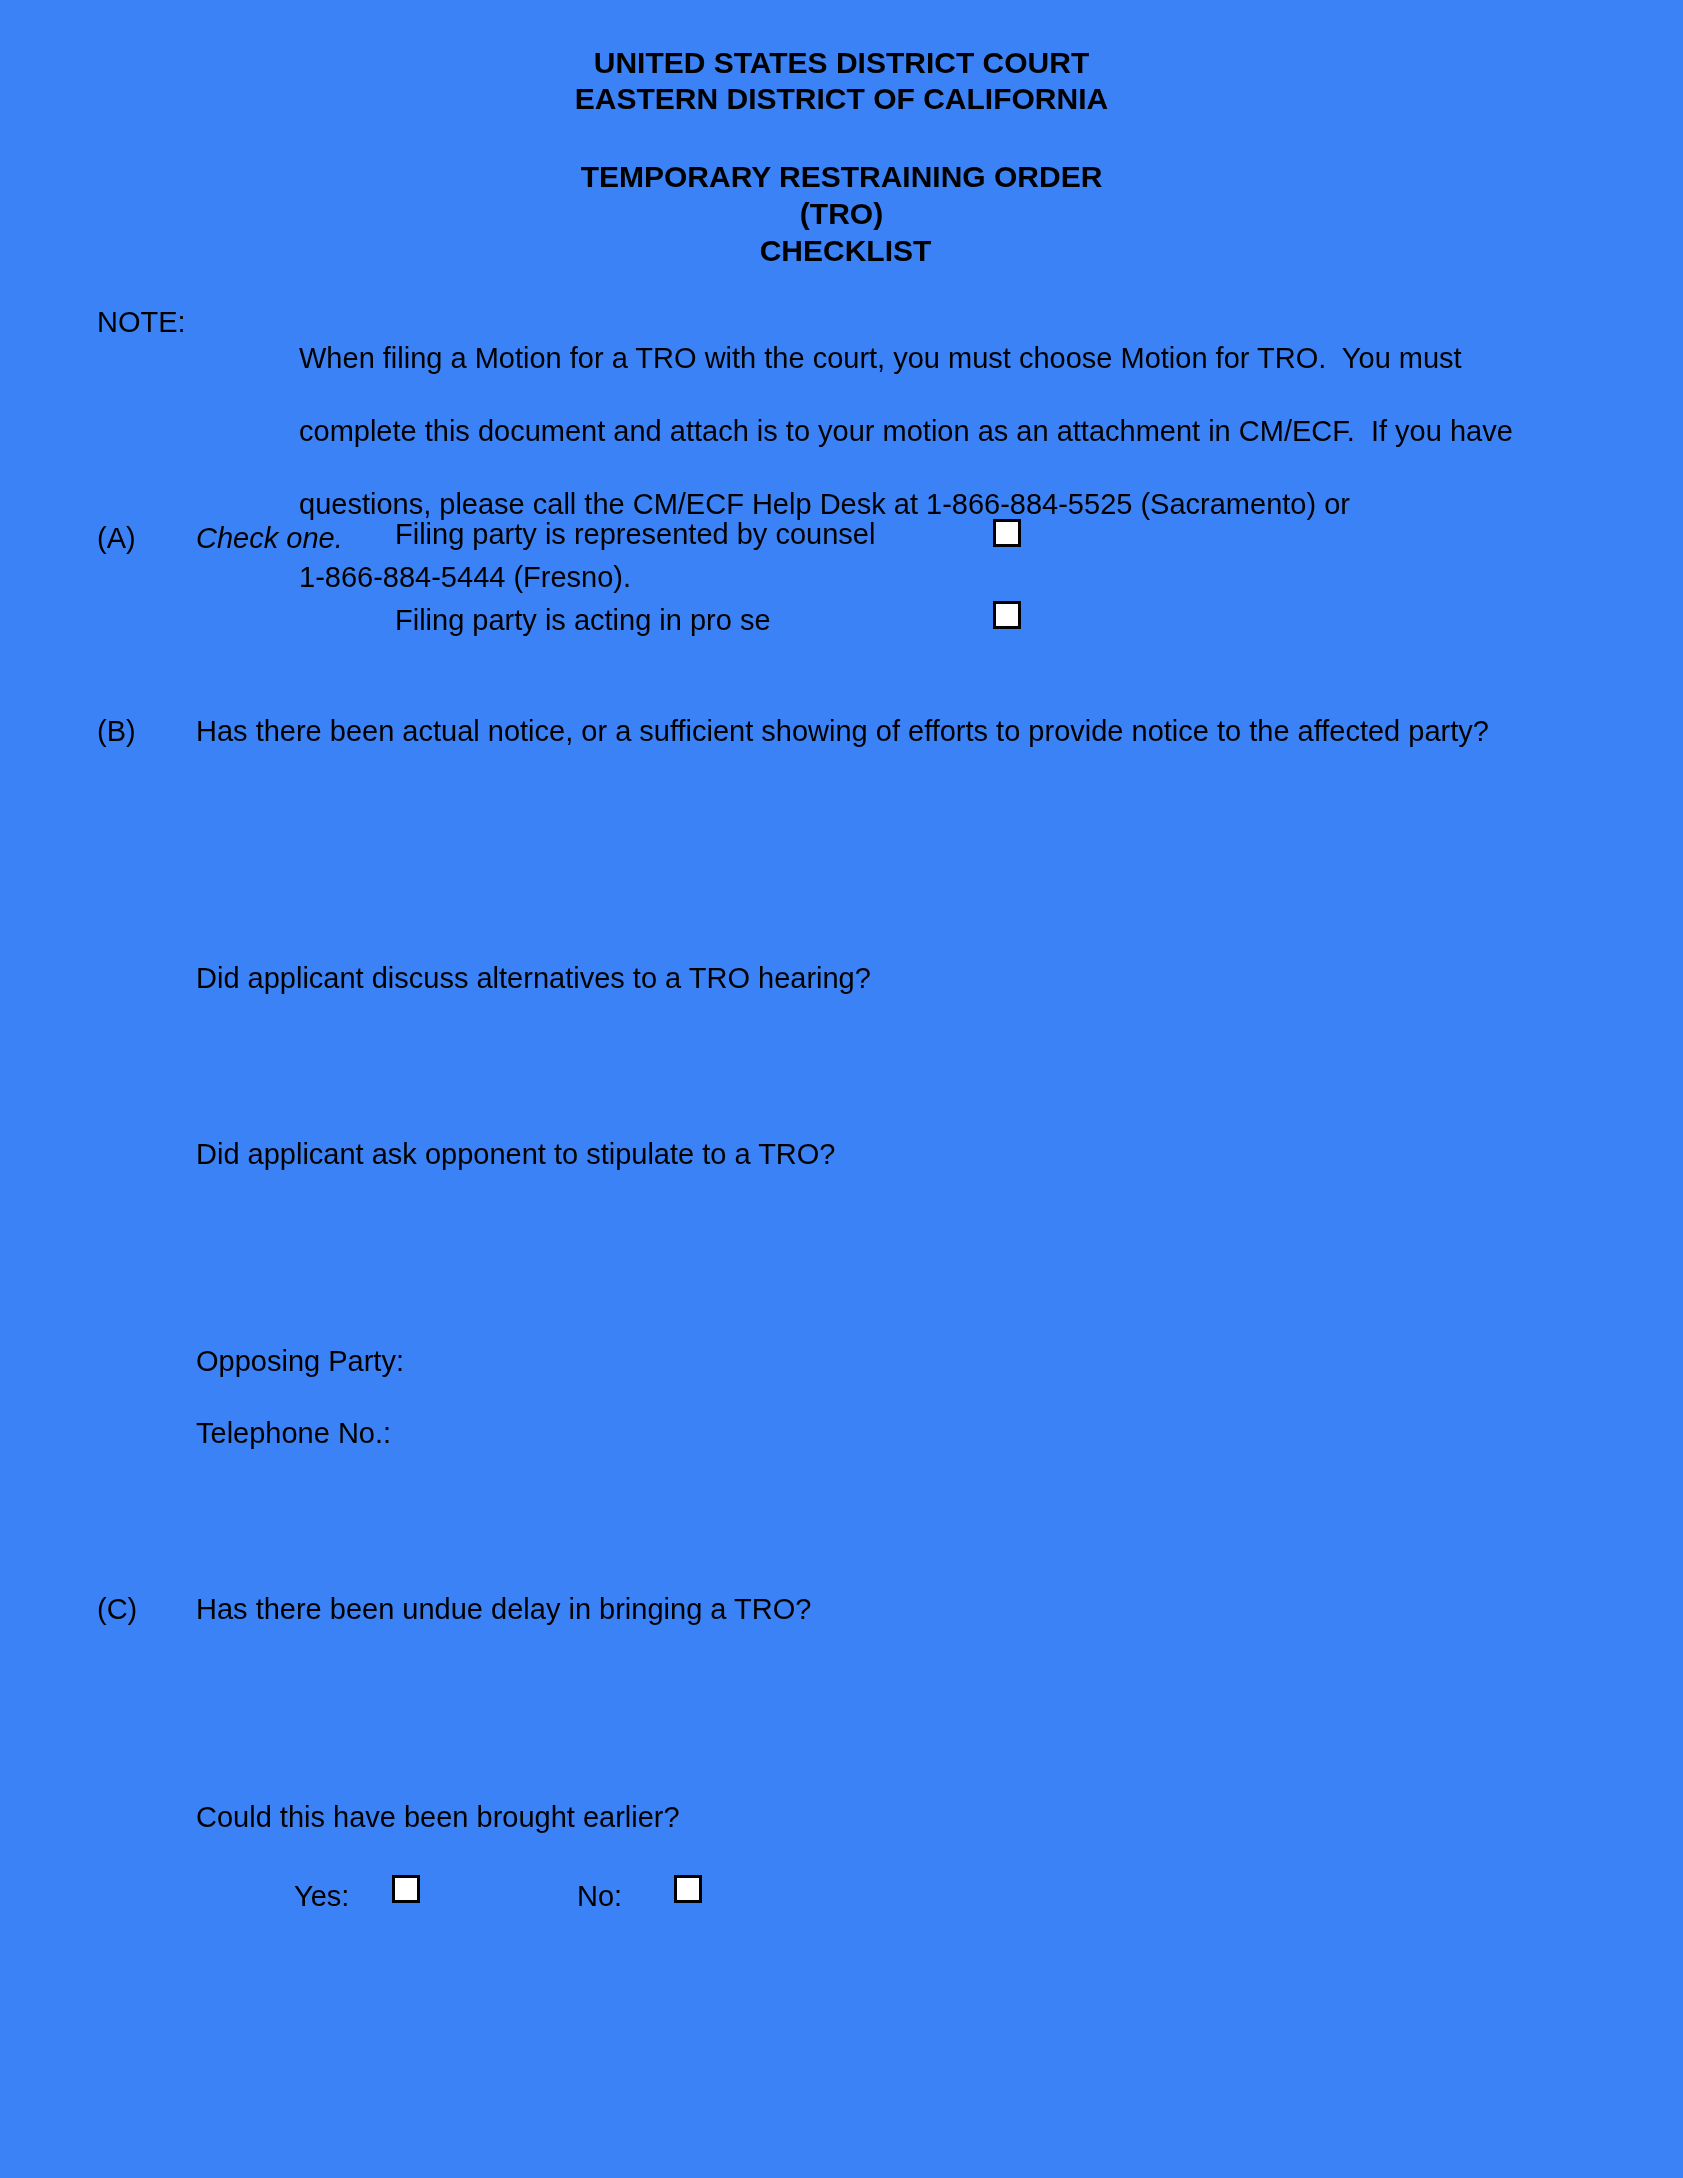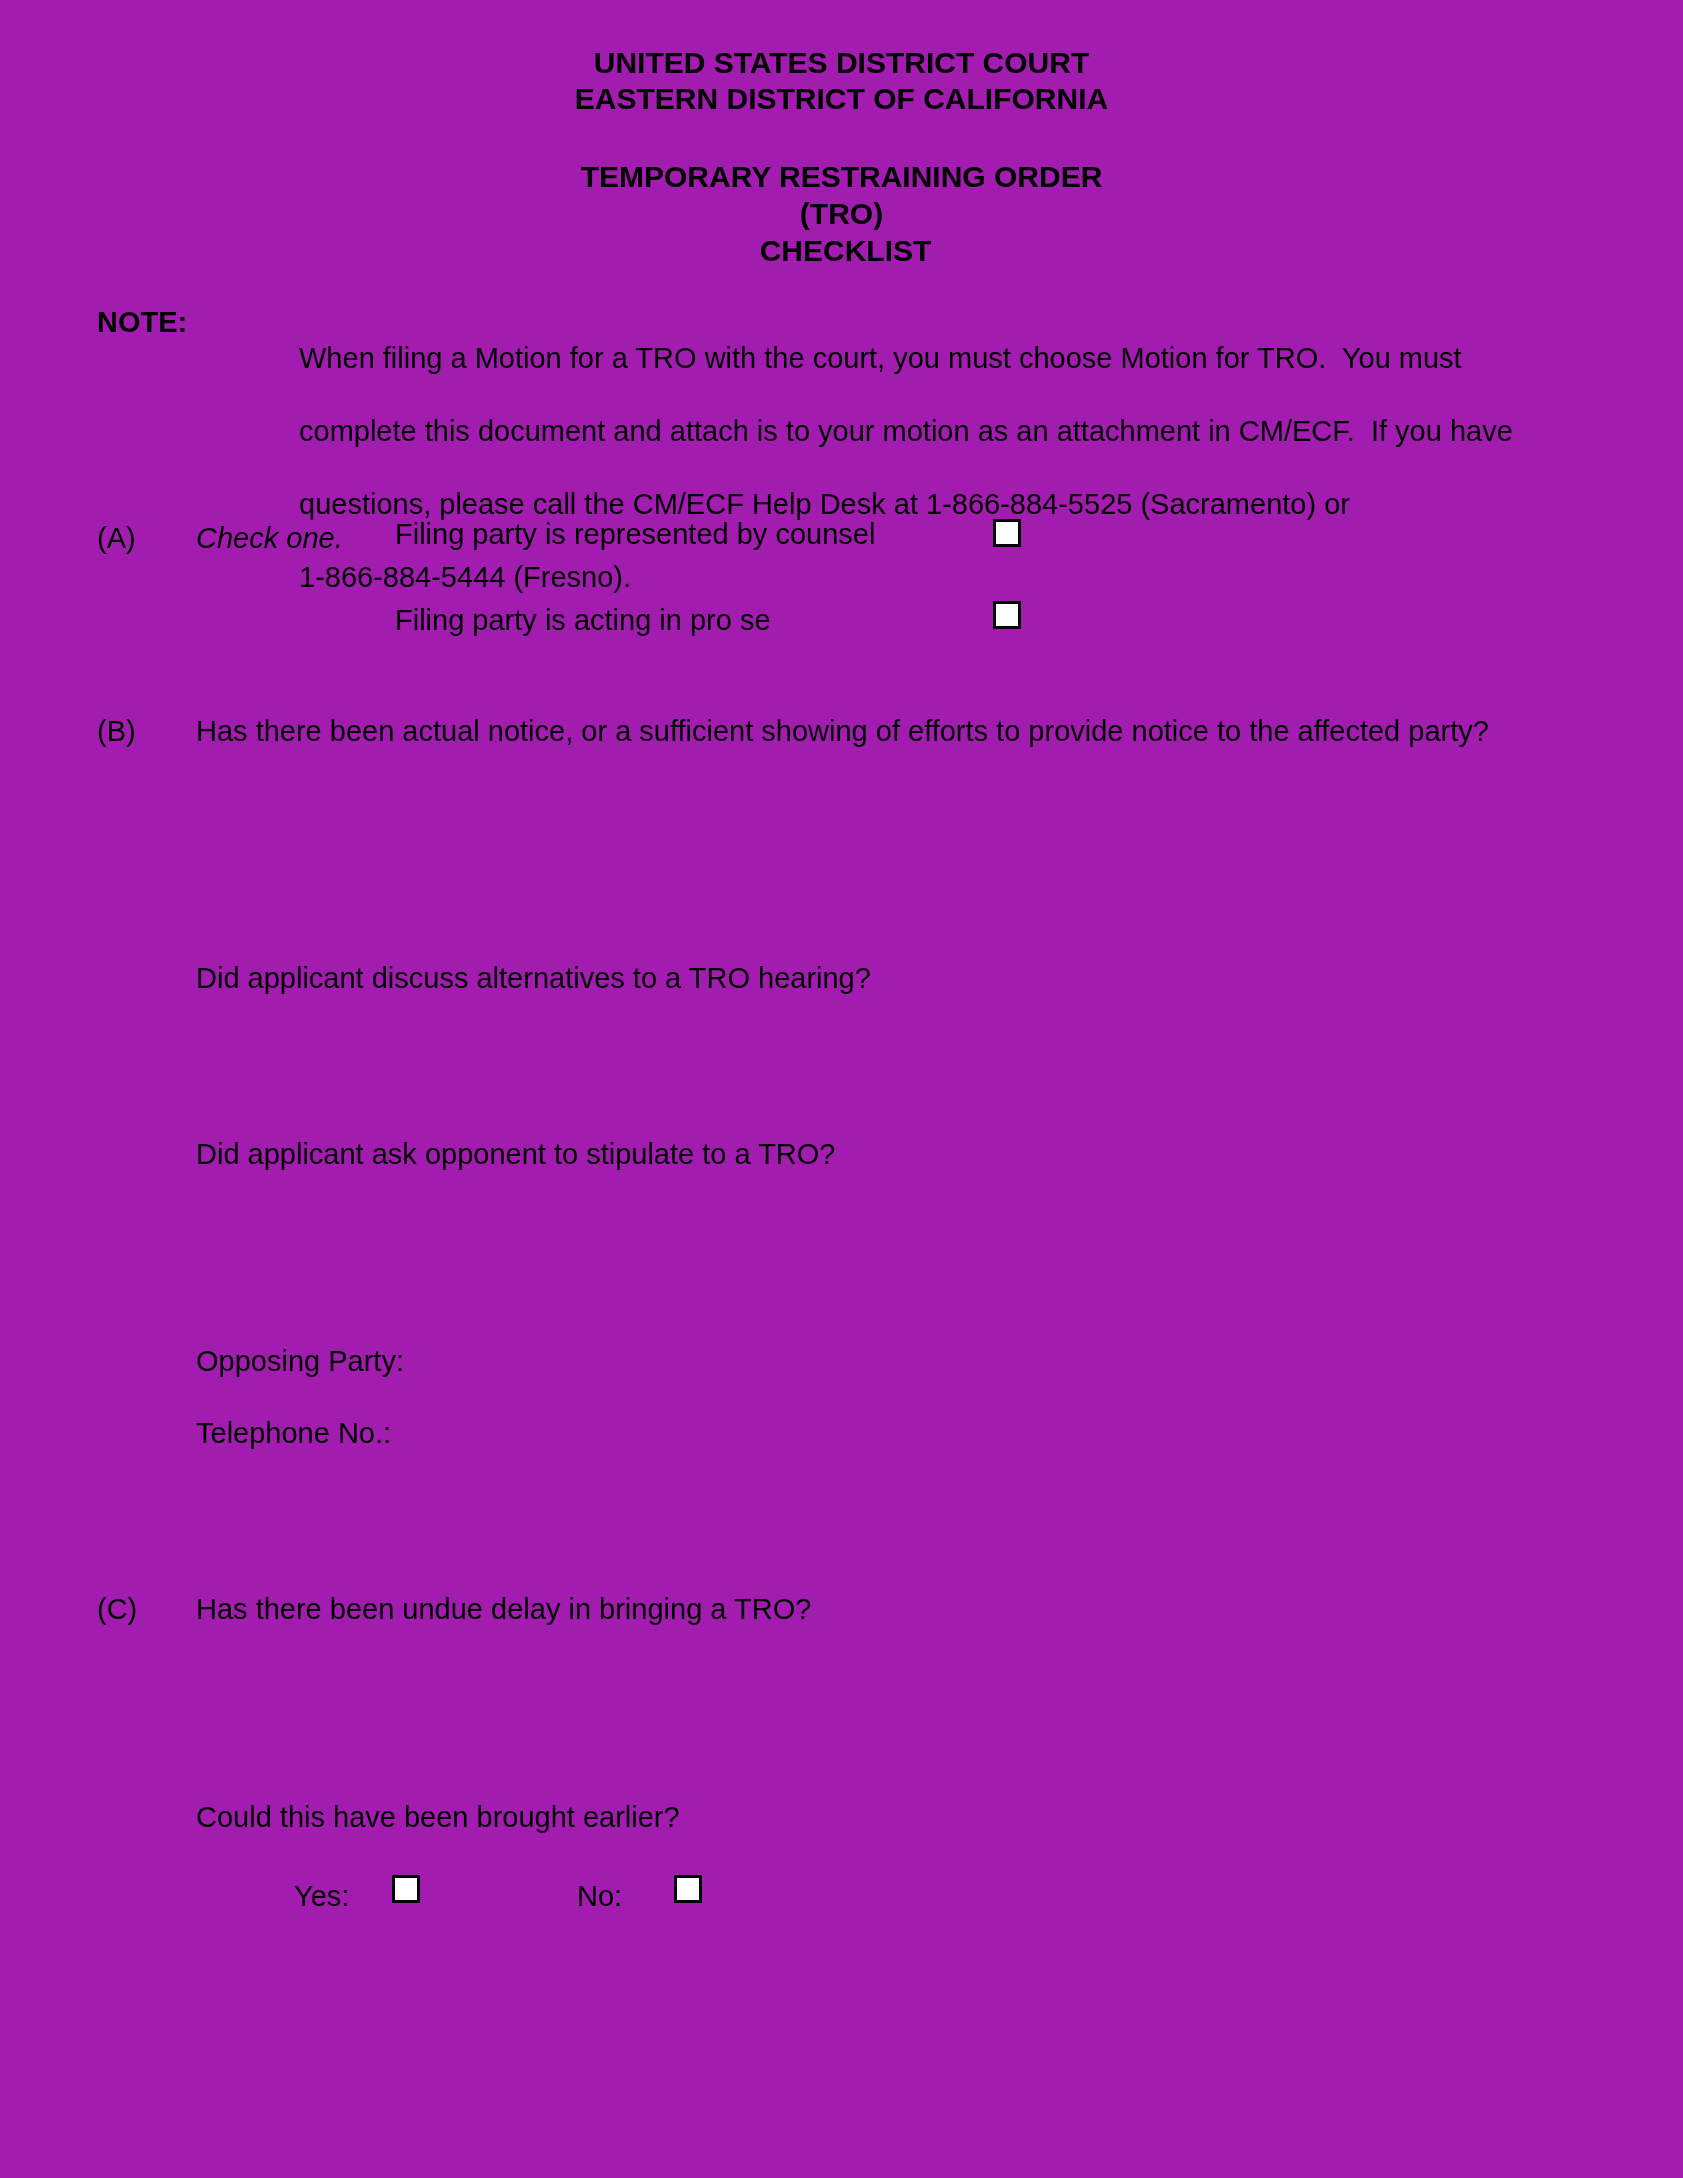--- a/index.html
+++ b/index.html
@@ -5,28 +5,28 @@
   html, body { margin: 0; padding: 0; }
   body {
     width: 1683px; height: 2178px;
     background: #ffffff;
     font-family: "Liberation Sans", sans-serif;
     color: #000000;
   }
   .page {
     position: relative;
     width: 1683px; height: 2178px;
-    background: #a21caf;
+    background: #3b82f6;
     overflow: hidden;
   }
   .abs { position: absolute; white-space: pre; }
   .center { left: 0; right: 0; text-align: center; white-space: pre; }
   .hdr { font-weight: bold; font-size: 30px; line-height: 37px; }
   .body-text { font-size: 29px; line-height: 37px; }
-  .bold { font-weight: bold; }
+  .bold { font-weight: normal; }
   .italic { font-style: italic; }
   .note-line { white-space: pre; font-size: 29px; line-height: 37px; margin-left: 26px; }
   .checkbox {
     position: absolute;
     width: 22px; height: 22px;
     border: 3px solid #000000;
     background: #ffffff;
   }
 </style>
 </head>

